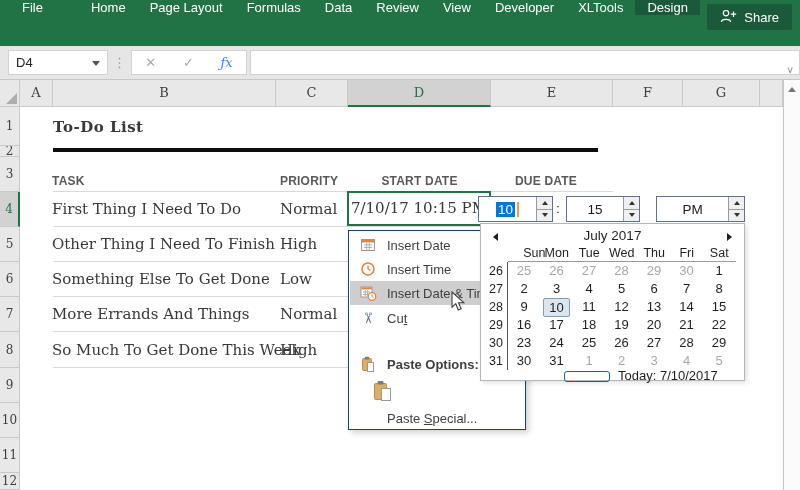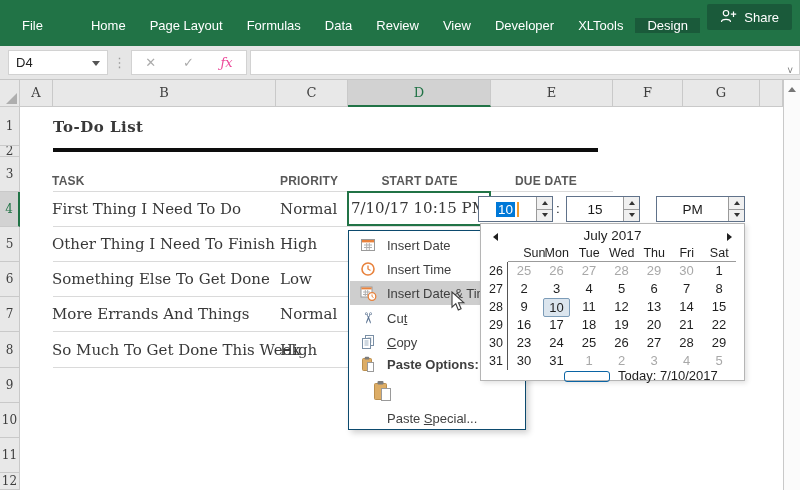--- a/index.html
+++ b/index.html
@@ -1,37 +1,37 @@
 <!DOCTYPE html>
 <html><head>
 <meta charset="utf-8">
 <style>
   html,body{margin:0;padding:0;background:#fff;}
   #app{position:relative;width:800px;height:490px;overflow:hidden;background:#fff;
        font-family:"Liberation Sans",sans-serif;-webkit-font-smoothing:antialiased;}
   
   .ribbon{position:absolute;left:0;top:0;width:800px;height:46px;background:#217346;}
-  .tabs{display:flex;height:33px;align-items:flex-end;}
+  .tabs{display:flex;height:33px;align-items:flex-start;}
   .tab{color:#fff;font-size:13px;display:flex;align-items:center;padding:0 12px;position:relative;cursor:default;white-space:nowrap;}
   .tab.file{padding:0 22px;margin-right:14px;}
   .tab.sep::after{content:"";position:absolute;right:0;top:8px;bottom:8px;width:1px;background:#4b8f69;}
   .tab.active{background:#1a5a3a;}
   .share-btn{position:absolute;right:8px;top:4px;height:26px;background:#1a5a3a;border-radius:2px;
              display:flex;align-items:center;gap:7px;padding:0 13px;color:#fff;font-size:13px;}
   
   .fbar{position:absolute;left:0;top:46px;width:800px;height:34px;background:#e6e6e6;border-bottom:1px solid #c6c6c6;box-sizing:border-box;}
   .namebox{position:absolute;left:8px;top:4px;width:100px;height:25px;background:#fff;border:1px solid #d2d2d2;
            box-sizing:border-box;font-size:13px;color:#222;line-height:23px;padding-left:7px;}
   .namebox .tri-down{position:absolute;right:7px;top:10px;}
   .dots{position:absolute;left:113px;top:0;height:34px;line-height:34px;color:#9b9b9b;font-size:13px;}
   .fbtns{position:absolute;left:131px;top:4px;width:116px;height:25px;background:#fff;border:1px solid #d2d2d2;
          box-sizing:border-box;display:flex;align-items:center;justify-content:space-around;}
   .fx-cancel{color:#ababab;font-size:13px;}
   .fx-enter{color:#ababab;font-size:13px;}
-  .fx-label{color:#ec4899;font-size:13px;font-style:italic;font-family:"DejaVu Serif",serif;}
+  .fx-label{color:#3b82f6;font-size:13px;font-style:italic;font-family:"DejaVu Serif",serif;}
   .ffield{position:absolute;left:250px;top:4px;width:550px;height:25px;background:#fff;border:1px solid #d2d2d2;
           box-sizing:border-box;font-size:13.5px;color:#1f1f1f;line-height:23px;padding-left:8px;}
   .fchev{position:absolute;right:6px;top:8px;color:#777;font-size:10px;}
   
   .corner{position:absolute;left:0;top:80px;width:20px;height:27px;background:#e8e8e8;border-right:1px solid #c9c9c9;border-bottom:1px solid #c9c9c9;box-sizing:border-box;}
   .corner::after{content:"";position:absolute;right:2px;bottom:2px;border-left:11px solid transparent;border-bottom:11px solid #aeaeae;}
   .colhdr{position:absolute;top:80px;height:27px;box-sizing:border-box;background:#e8e8e8;
           border-right:1px solid #c9c9c9;border-bottom:1px solid #c9c9c9;text-align:center;line-height:25px;
           font-family:"DejaVu Serif",serif;font-size:13px;color:#3f3f3f;}
   .colhdr.sel{background:#d2d2d2;color:#217346;border-bottom:2px solid #217346;}
@@ -275,31 +275,20 @@
             <path d="M12 9.5 v2 l1.5 1" stroke="#e8823c" fill="none"></path>
           </svg>
         </span>
         <span class="mlabel">Insert Date &amp; Time</span>
       </div>
       <div class="mitem" style="top: 74px; height: 26px;">
         <span class="micon">
           <span class="scissors">✂</span>
         </span>
         <span class="mlabel"><span>Cu</span><span class="key">t</span><span></span></span>
-      </div>
-      <div class="mitem" style="top: 100px; height: 22px;">
-        <span class="micon">
-          <svg width="16" height="16" viewBox="0 0 16 16">
-            <rect x="5.5" y="1.5" width="8" height="10" fill="#fff" stroke="#7a8fa5"></rect>
-            <path d="M7.5 4 h4 M7.5 6 h4 M7.5 8 h4" stroke="#9fb1c1"></path>
-            <rect x="2.5" y="4.5" width="8" height="10" fill="#fff" stroke="#7a8fa5"></rect>
-            <path d="M4.5 7 h4 M4.5 9 h4 M4.5 11 h4" stroke="#9fb1c1"></path>
-          </svg>
-        </span>
-        <span class="mlabel"><span></span><span class="key">C</span><span>opy</span></span>
       </div>
       <div class="mitem bold" style="top: 122px; height: 22px;">
         <span class="micon">
           <svg width="16" height="17" viewBox="0 0 16 17">
             <rect x="2.5" y="2.5" width="9" height="12" rx="1" fill="#ddad66" stroke="#bb8f4e"></rect>
             <rect x="4.8" y="0.8" width="4.4" height="2.8" rx="0.9" fill="#7c7c7c"></rect>
             <rect x="7.5" y="6.5" width="6" height="9" fill="#fff" stroke="#9a9a9a"></rect>
           </svg>
         </span>
         <span class="mlabel">Paste Options:</span>

